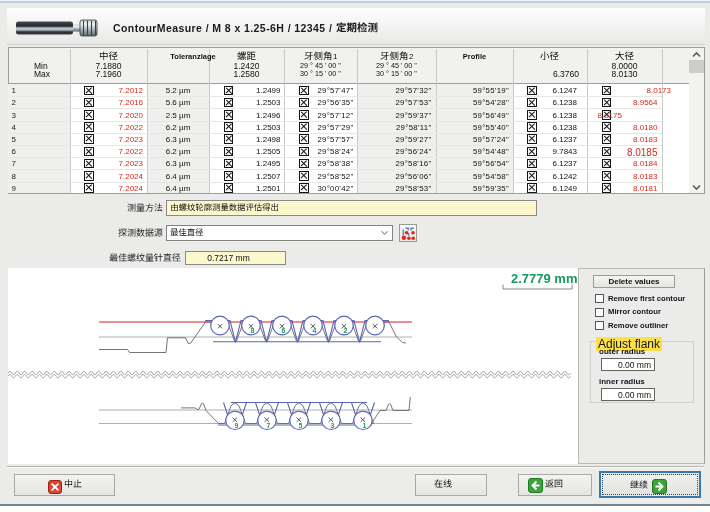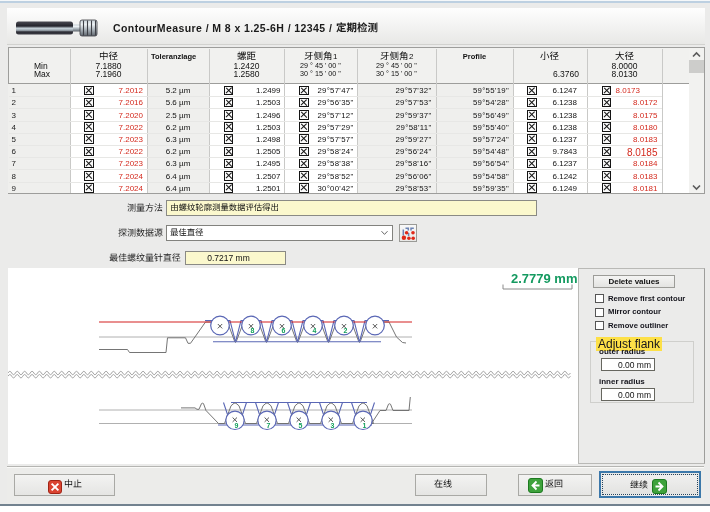--- a/index.html
+++ b/index.html
@@ -74,21 +74,21 @@
 <div style="position:absolute;left:34px;top:60.5px;font-size:8.5px;color:#111">Min</div>
 <div style="position:absolute;left:34px;top:68.8px;font-size:8.5px;color:#111">Max</div>
 <div style="position:absolute;left:99px;top:50.5px"><svg style="vertical-align:top" width="19.0" height="11.0" viewBox="0 -176 400.0 232">
       <g fill="#111">
         <path transform="translate(0.0,0)" d="M19 -132H180V-38H165V-118H34V-37H19ZM27 -64H174V-50H27ZM92 -168H107V16H92Z"></path>
         <path transform="translate(200.0,0)" d="M77 -157H165V-144H77ZM161 -157H164L167 -158L177 -152Q170 -138 158 -125Q146 -113 132 -103Q117 -93 102 -85Q87 -77 71 -72Q71 -74 69 -76Q67 -78 66 -81Q64 -83 62 -84Q77 -89 91 -96Q106 -103 119 -112Q133 -122 144 -132Q154 -143 161 -155ZM64 -4H191V10H64ZM121 -57H136V2H121ZM77 -66H179V-52H77ZM55 -123 68 -118Q62 -106 53 -95Q44 -83 34 -73Q25 -62 15 -55Q15 -56 13 -59Q12 -62 10 -64Q8 -67 7 -69Q16 -76 25 -84Q34 -93 42 -103Q49 -113 55 -123ZM51 -168 66 -162Q60 -153 52 -144Q44 -136 35 -128Q27 -120 18 -114Q17 -116 16 -118Q14 -120 13 -123Q11 -125 10 -126Q18 -132 26 -138Q34 -145 40 -153Q47 -160 51 -168ZM36 -86 51 -100 51 -100V16H36ZM124 -104 132 -115Q142 -111 153 -106Q164 -100 174 -95Q185 -90 191 -86L183 -73Q177 -78 166 -83Q156 -89 145 -94Q134 -100 124 -104Z"></path>
       </g>
     </svg></div>
 <div style="position:absolute;left:70px;top:60.5px;width:77px;text-align:center;font-size:8.5px;color:#111;">7.1880</div>
 <div style="position:absolute;left:70px;top:68.8px;width:77px;text-align:center;font-size:8.5px;color:#111;">7.1960</div>
-<div style="position:absolute;left:151px;top:52.0px;width:62px;font-size:8.5px;color:#111;font-weight:bold;font-size:7.5px">Toleranzlage</div>
+<div style="position:absolute;left:162px;top:52.0px;width:62px;text-align:center;font-size:8.5px;color:#111;font-weight:bold;font-size:7.5px">Toleranzlage</div>
 <div style="position:absolute;left:237px;top:50.5px"><svg style="vertical-align:top" width="19.0" height="11.0" viewBox="0 -176 400.0 232">
       <g fill="#111">
         <path transform="translate(0.0,0)" d="M39 -167H51V-125H39ZM21 -132H75V-59H21V-71H63V-119H21ZM15 -132H26V-49H15ZM40 -126H50V-66H51V-12H39V-66H40ZM8 -12Q21 -14 38 -18Q55 -21 73 -25L74 -11Q57 -8 41 -4Q24 -1 11 2ZM58 -45 68 -48Q71 -41 74 -33Q77 -24 79 -17Q81 -9 82 -3L71 1Q70 -5 68 -13Q66 -21 64 -30Q61 -38 58 -45ZM98 -122V-105H168V-122ZM98 -148V-132H168V-148ZM85 -160H182V-94H85ZM126 -154H140V-101H126ZM153 -22 163 -28Q168 -23 172 -17Q177 -12 182 -6Q186 -1 188 4L177 11Q175 6 171 1Q167 -5 162 -11Q157 -17 153 -22ZM155 -61 165 -67Q170 -61 175 -55Q180 -49 185 -43Q189 -37 191 -32L181 -25Q178 -30 174 -36Q170 -42 165 -49Q160 -55 155 -61ZM101 -27 113 -23Q108 -14 101 -4Q93 5 87 12Q85 10 81 8Q78 5 75 4Q82 -2 89 -10Q96 -19 101 -27ZM91 -61Q91 -63 90 -65Q89 -68 89 -70Q88 -73 87 -74Q89 -75 92 -76Q94 -77 97 -79Q99 -80 103 -84Q108 -87 113 -92Q118 -97 122 -103L134 -96Q126 -88 117 -81Q108 -73 100 -68V-68Q100 -68 99 -67Q97 -67 96 -66Q94 -65 92 -64Q91 -62 91 -61ZM91 -61V-71L98 -75L141 -76Q140 -74 139 -70Q138 -67 138 -65Q124 -65 115 -64Q107 -63 102 -63Q97 -63 95 -62Q92 -62 91 -61ZM84 -29Q84 -31 83 -33Q83 -35 82 -38Q81 -40 80 -42Q84 -43 88 -45Q93 -47 99 -50Q102 -52 108 -56Q114 -59 122 -65Q130 -70 138 -77Q147 -83 154 -90L166 -83Q148 -68 130 -56Q111 -44 93 -36V-35Q93 -35 92 -35Q91 -34 89 -33Q87 -32 86 -31Q84 -30 84 -29ZM84 -29 84 -39 92 -44 173 -49Q174 -46 175 -43Q176 -40 176 -38Q153 -36 137 -35Q121 -34 112 -33Q102 -32 96 -31Q91 -31 88 -30Q86 -30 84 -29ZM129 -38H143V1Q143 6 142 9Q140 12 136 14Q132 15 126 15Q120 15 110 15Q110 13 109 9Q108 6 106 3Q113 3 118 3Q124 3 126 3Q128 3 128 2Q129 2 129 0Z"></path>
         <path transform="translate(200.0,0)" d="M101 -112H178V-43H101V-57H163V-98H101ZM188 -158V-143H110V-7H192V8H95V-158ZM30 -146V-111H69V-146ZM17 -159H83V-98H17ZM46 -103H60V-12H46ZM17 -78H30V-6H17ZM7 -7Q17 -10 30 -13Q42 -16 57 -20Q71 -24 86 -28L87 -15Q67 -9 47 -3Q26 2 11 7ZM51 -69H86V-56H51Z"></path>
       </g>
     </svg></div>
 <div style="position:absolute;left:209px;top:60.5px;width:75px;text-align:center;font-size:8.5px;color:#111;">1.2420</div>
 <div style="position:absolute;left:209px;top:68.8px;width:75px;text-align:center;font-size:8.5px;color:#111;">1.2580</div>
 <div style="position:absolute;left:304px;top:50.5px"><svg style="vertical-align:top" width="28.5" height="11.0" viewBox="0 -176 600.0 232">
       <g fill="#111">
@@ -132,49 +132,49 @@
 <div style="position:absolute;left:147px;top:86.2px;width:62px;text-align:center;font-size:8px;color:#111">5.2 µm</div>
 <div class="cb" style="left:223.5px;top:85.6px"></div>
 <div style="position:absolute;left:220.5px;top:86.2px;width:60px;text-align:right;font-size:8px;color:#111;">1.2499</div>
 <div class="cb" style="left:299px;top:85.6px"></div>
 <div style="position:absolute;left:293.5px;top:86.2px;width:60px;text-align:right;font-size:7.8px;color:#111;letter-spacing:0.3px;">29°57'47"</div>
 <div style="position:absolute;left:371.5px;top:86.2px;width:60px;text-align:right;font-size:7.8px;color:#111;letter-spacing:0.3px;">29°57'32"</div>
 <div style="position:absolute;left:449px;top:86.2px;width:60px;text-align:right;font-size:7.8px;color:#111;letter-spacing:0.3px;">59°55'19"</div>
 <div class="cb" style="left:527px;top:85.6px"></div>
 <div style="position:absolute;left:517px;top:86.2px;width:60px;text-align:right;font-size:8px;color:#111;">6.1247</div>
 <div class="cb" style="left:601.5px;top:85.6px"></div>
-<div style="position:absolute;left:580px;top:86.2px;width:60px;text-align:right;font-size:8px;color:#d42a1e;">8.0173</div>
+<div style="position:absolute;left:611px;top:86.2px;width:60px;text-align:right;font-size:8px;color:#d42a1e;">8.0173</div>
 <div style="position:absolute;left:11.5px;top:98.4px;font-size:8px;color:#222">2</div>
 <div class="cb" style="left:84px;top:97.8px"></div>
 <div style="position:absolute;left:83px;top:98.4px;width:60px;text-align:right;font-size:8px;color:#d42a1e;">7.2016</div>
 <div style="position:absolute;left:147px;top:98.4px;width:62px;text-align:center;font-size:8px;color:#111">5.6 µm</div>
 <div class="cb" style="left:223.5px;top:97.8px"></div>
 <div style="position:absolute;left:220.5px;top:98.4px;width:60px;text-align:right;font-size:8px;color:#111;">1.2503</div>
 <div class="cb" style="left:299px;top:97.8px"></div>
 <div style="position:absolute;left:293.5px;top:98.4px;width:60px;text-align:right;font-size:7.8px;color:#111;letter-spacing:0.3px;">29°56'35"</div>
 <div style="position:absolute;left:371.5px;top:98.4px;width:60px;text-align:right;font-size:7.8px;color:#111;letter-spacing:0.3px;">29°57'53"</div>
 <div style="position:absolute;left:449px;top:98.4px;width:60px;text-align:right;font-size:7.8px;color:#111;letter-spacing:0.3px;">59°54'28"</div>
 <div class="cb" style="left:527px;top:97.8px"></div>
 <div style="position:absolute;left:517px;top:98.4px;width:60px;text-align:right;font-size:8px;color:#111;">6.1238</div>
 <div class="cb" style="left:601.5px;top:97.8px"></div>
-<div style="position:absolute;left:597.5px;top:98.4px;width:60px;text-align:right;font-size:8px;color:#d42a1e;">8.0172</div>
+<div style="position:absolute;left:597.5px;top:98.4px;width:60px;text-align:right;font-size:8px;color:#d42a1e;">8.9564</div>
 <div style="position:absolute;left:11.5px;top:110.6px;font-size:8px;color:#222">3</div>
 <div class="cb" style="left:84px;top:110.0px"></div>
 <div style="position:absolute;left:83px;top:110.6px;width:60px;text-align:right;font-size:8px;color:#d42a1e;">7.2020</div>
 <div style="position:absolute;left:147px;top:110.6px;width:62px;text-align:center;font-size:8px;color:#111">2.5 µm</div>
 <div class="cb" style="left:223.5px;top:110.0px"></div>
 <div style="position:absolute;left:220.5px;top:110.6px;width:60px;text-align:right;font-size:8px;color:#111;">1.2496</div>
 <div class="cb" style="left:299px;top:110.0px"></div>
 <div style="position:absolute;left:293.5px;top:110.6px;width:60px;text-align:right;font-size:7.8px;color:#111;letter-spacing:0.3px;">29°57'12"</div>
 <div style="position:absolute;left:371.5px;top:110.6px;width:60px;text-align:right;font-size:7.8px;color:#111;letter-spacing:0.3px;">29°59'37"</div>
 <div style="position:absolute;left:449px;top:110.6px;width:60px;text-align:right;font-size:7.8px;color:#111;letter-spacing:0.3px;">59°56'49"</div>
 <div class="cb" style="left:527px;top:110.0px"></div>
 <div style="position:absolute;left:517px;top:110.6px;width:60px;text-align:right;font-size:8px;color:#111;">6.1238</div>
 <div class="cb" style="left:601.5px;top:110.0px"></div>
-<div style="position:absolute;left:597.5px;top:110.6px;width:60px;text-align:right;font-size:8px;color:#d42a1e;">8.0175</div>
+<div style="position:absolute;left:597.5px;top:110.6px;width:60px;font-size:8px;color:#d42a1e;">8.0175</div>
 <div style="position:absolute;left:11.5px;top:122.8px;font-size:8px;color:#222">4</div>
 <div class="cb" style="left:84px;top:122.2px"></div>
 <div style="position:absolute;left:83px;top:122.8px;width:60px;text-align:right;font-size:8px;color:#d42a1e;">7.2022</div>
 <div style="position:absolute;left:147px;top:122.8px;width:62px;text-align:center;font-size:8px;color:#111">6.2 µm</div>
 <div class="cb" style="left:223.5px;top:122.2px"></div>
 <div style="position:absolute;left:220.5px;top:122.8px;width:60px;text-align:right;font-size:8px;color:#111;">1.2503</div>
 <div class="cb" style="left:299px;top:122.2px"></div>
 <div style="position:absolute;left:293.5px;top:122.8px;width:60px;text-align:right;font-size:7.8px;color:#111;letter-spacing:0.3px;">29°57'29"</div>
 <div style="position:absolute;left:371.5px;top:122.8px;width:60px;text-align:right;font-size:7.8px;color:#111;letter-spacing:0.3px;">29°58'11"</div>
 <div style="position:absolute;left:449px;top:122.8px;width:60px;text-align:right;font-size:7.8px;color:#111;letter-spacing:0.3px;">59°55'40"</div>

